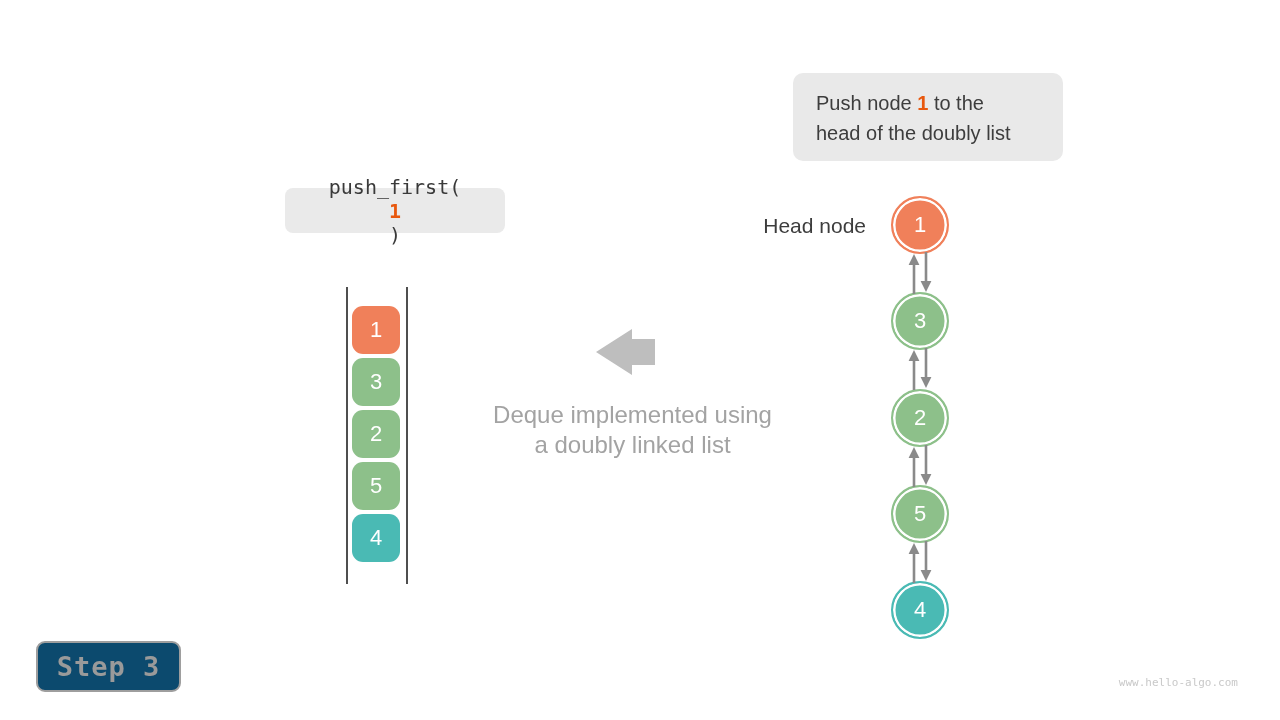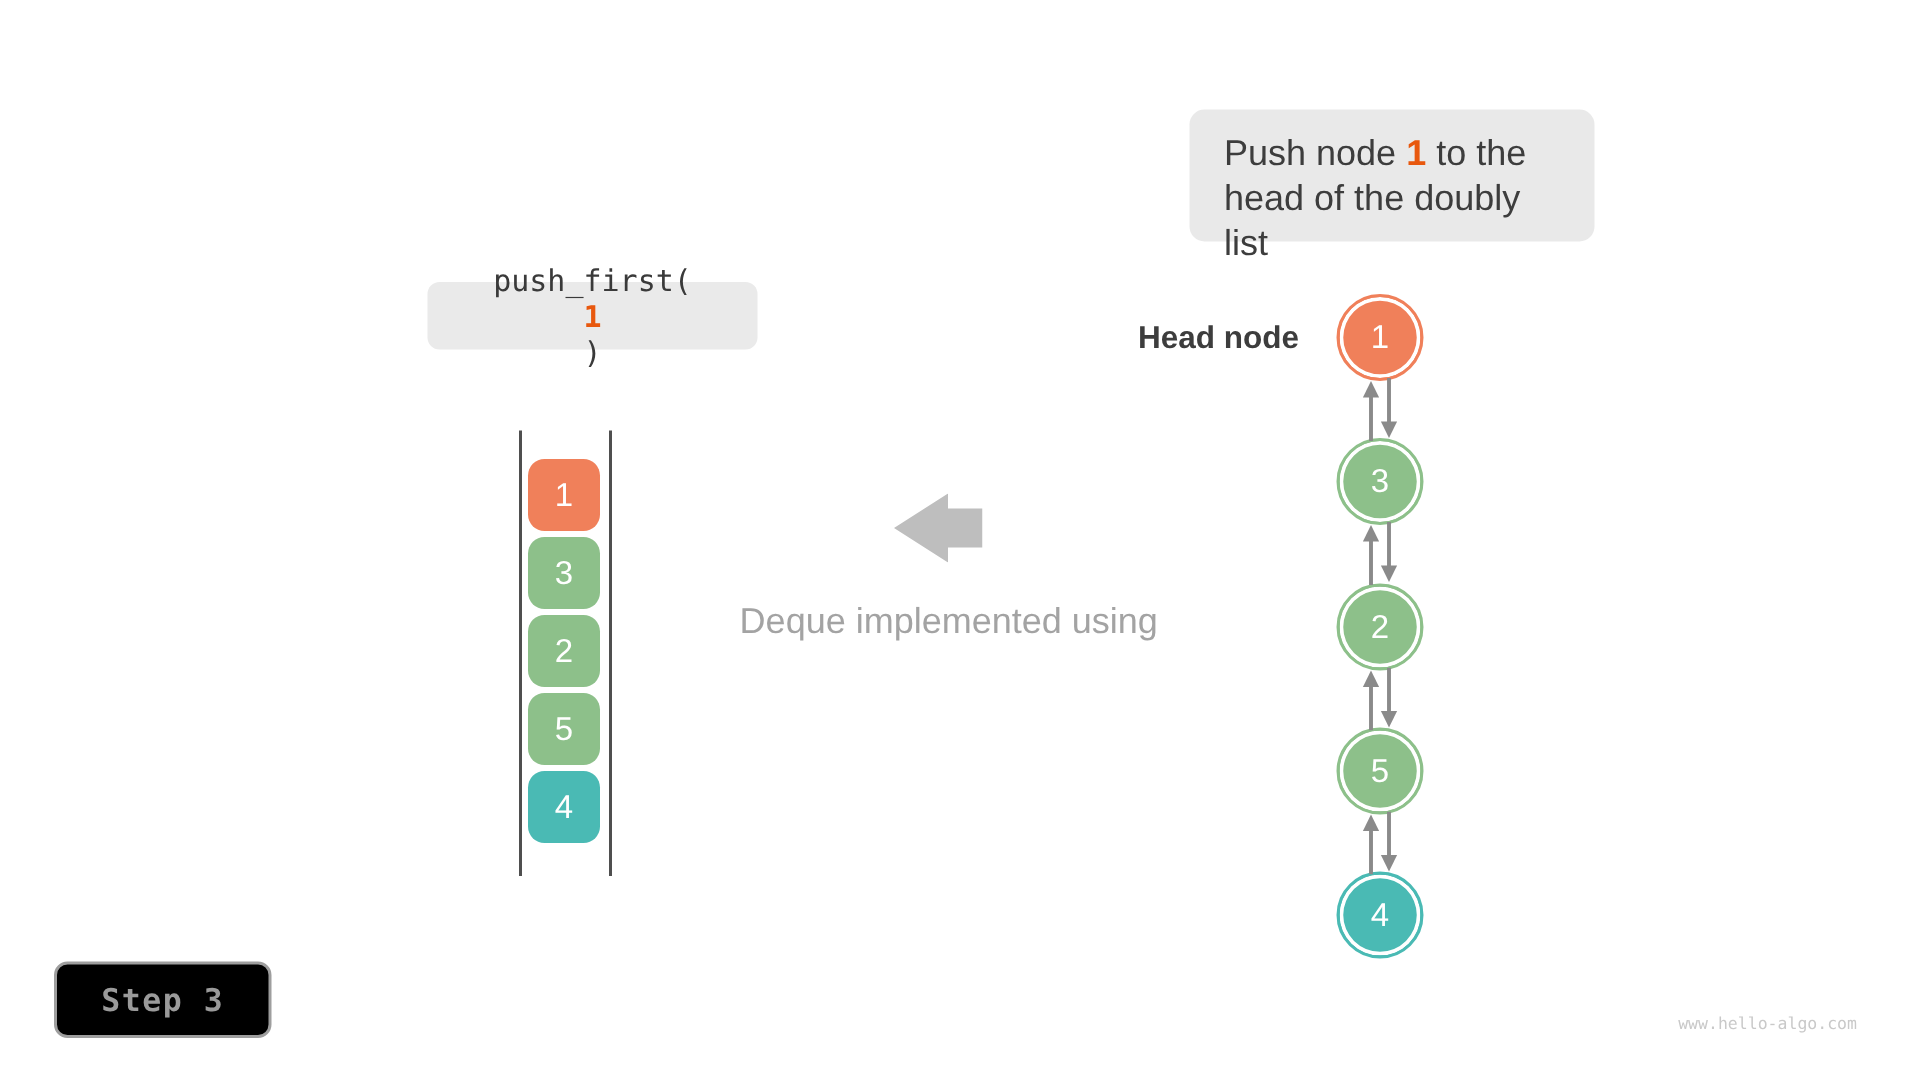--- a/index.html
+++ b/index.html
@@ -14,21 +14,21 @@
 
   
   .note-box {
     position: absolute;
     left: 793px; top: 73px;
     width: 270px; height: 88px;
     background: #e9e9e9;
     border-radius: 10px;
     box-sizing: border-box;
     padding: 15px 16px 0 23px;
-    font-size: 24px;
+    font-size: 20px;
     line-height: 30px;
     color: #3d3d3d;
   }
   .accent { color: #e8580e; font-weight: bold; }
 
   
   .code-box {
     position: absolute;
     left: 285px; top: 188px;
     width: 220px; height: 45px;
@@ -83,39 +83,39 @@
   .n0 { top: 196px; } .n1 { top: 292px; } .n2 { top: 389px; }
   .n3 { top: 485px; } .n4 { top: 581px; }
 
   .gap-arrows { position: absolute; left: 903px; width: 34px; height: 42px; }
   .g0 { top: 252px; } .g1 { top: 348px; } .g2 { top: 445px; } .g3 { top: 541px; }
 
   .node-label {
     position: absolute;
     left: 640px; width: 226px;
     text-align: right;
-    font-size: 21px; font-weight: bold;
+    font-size: 21px; font-weight: normal;
     line-height: 28px;
     color: #3d3d3d;
   }
   .head-label { top: 212px; }
   .tail-label { top: 597px; }
 
   
   .step-box {
     position: absolute;
     left: 36px; top: 641px;
     width: 145px; height: 51px;
     box-sizing: border-box;
-    background: #000000;
+    background: #0c4a6e;
     border: 2px solid #9e9e9e;
     border-radius: 9px;
     display: flex; align-items: center; justify-content: center;
     font-family: "DejaVu Sans Mono", monospace;
-    font-size: 21px; font-weight: bold;
+    font-size: 27px; font-weight: bold;
     letter-spacing: 1px;
     color: #9a9a9a;
   }
 
   
   .watermark {
     position: absolute;
     left: 998px; top: 676px; width: 240px;
     text-align: right;
     font-family: "DejaVu Sans Mono", monospace;
@@ -146,20 +146,21 @@
   <div class="stack-item s2" style="background-color: rgb(141, 192, 138); border-color: rgb(141, 192, 138);">2</div>
   <div class="stack-item s3" style="background-color: rgb(141, 192, 138); border-color: rgb(141, 192, 138);">5</div>
   <div class="stack-item s4" style="background-color: rgb(74, 186, 180); border-color: rgb(74, 186, 180);">4</div>
 
   <svg class="big-arrow" width="59" height="46">
     <polygon points="0,23 36,0 36,10 59,10 59,36 36,36 36,46" fill="#bebebe"></polygon>
   </svg>
 
   <div class="caption">
     <div>Deque implemented using</div>
+    <div>a doubly linked list</div>
   </div>
 
   <div class="node n0" style="background-color: rgb(240, 128, 90); border-color: rgb(240, 128, 90);">1</div>
   <div class="node n1" style="background-color: rgb(141, 192, 138); border-color: rgb(141, 192, 138);">3</div>
   <div class="node n2" style="background-color: rgb(141, 192, 138); border-color: rgb(141, 192, 138);">2</div>
   <div class="node n3" style="background-color: rgb(141, 192, 138); border-color: rgb(141, 192, 138);">5</div>
   <div class="node n4" style="background-color: rgb(74, 186, 180); border-color: rgb(74, 186, 180);">4</div>
 
   <svg class="gap-arrows g0" width="34" height="42">
     <line x1="11" y1="10" x2="11" y2="42" stroke="#8a8a8a" stroke-width="2.6"></line>

